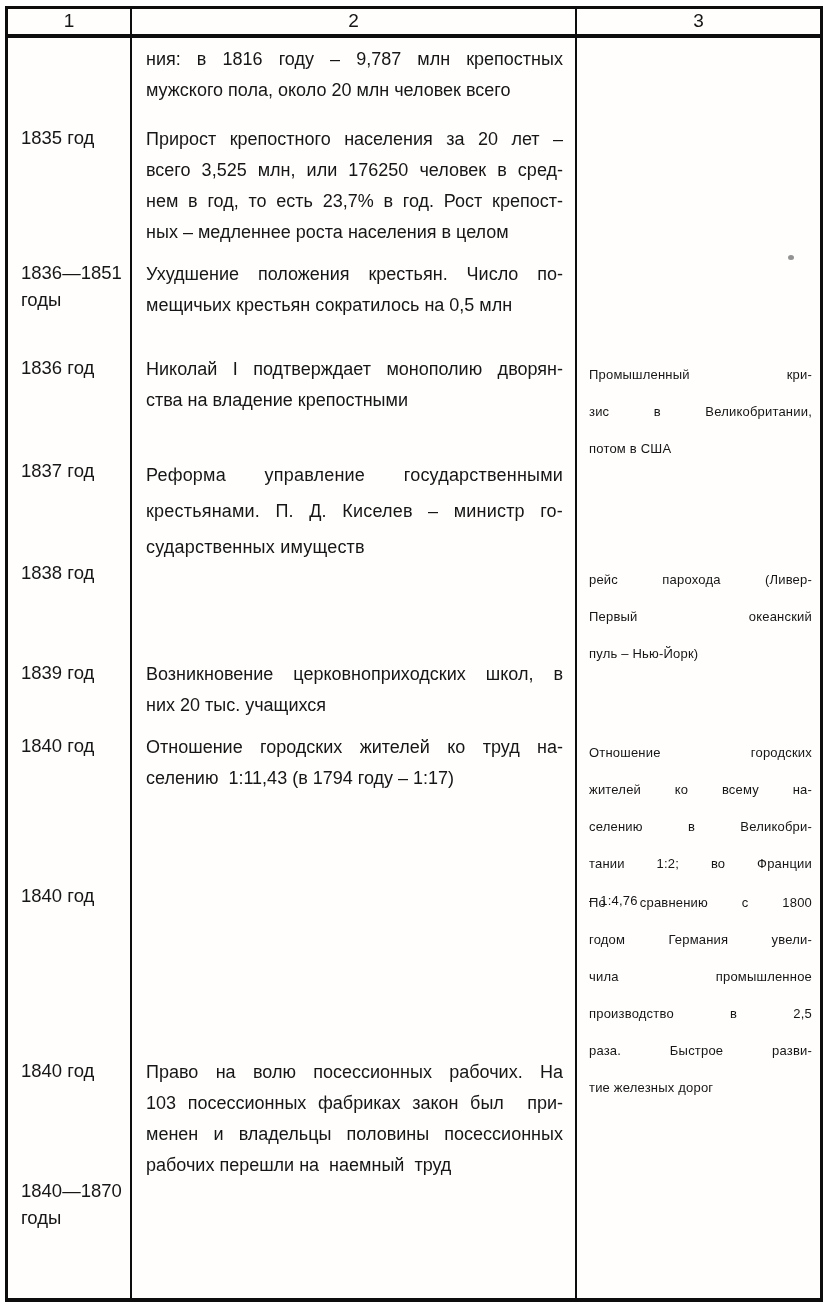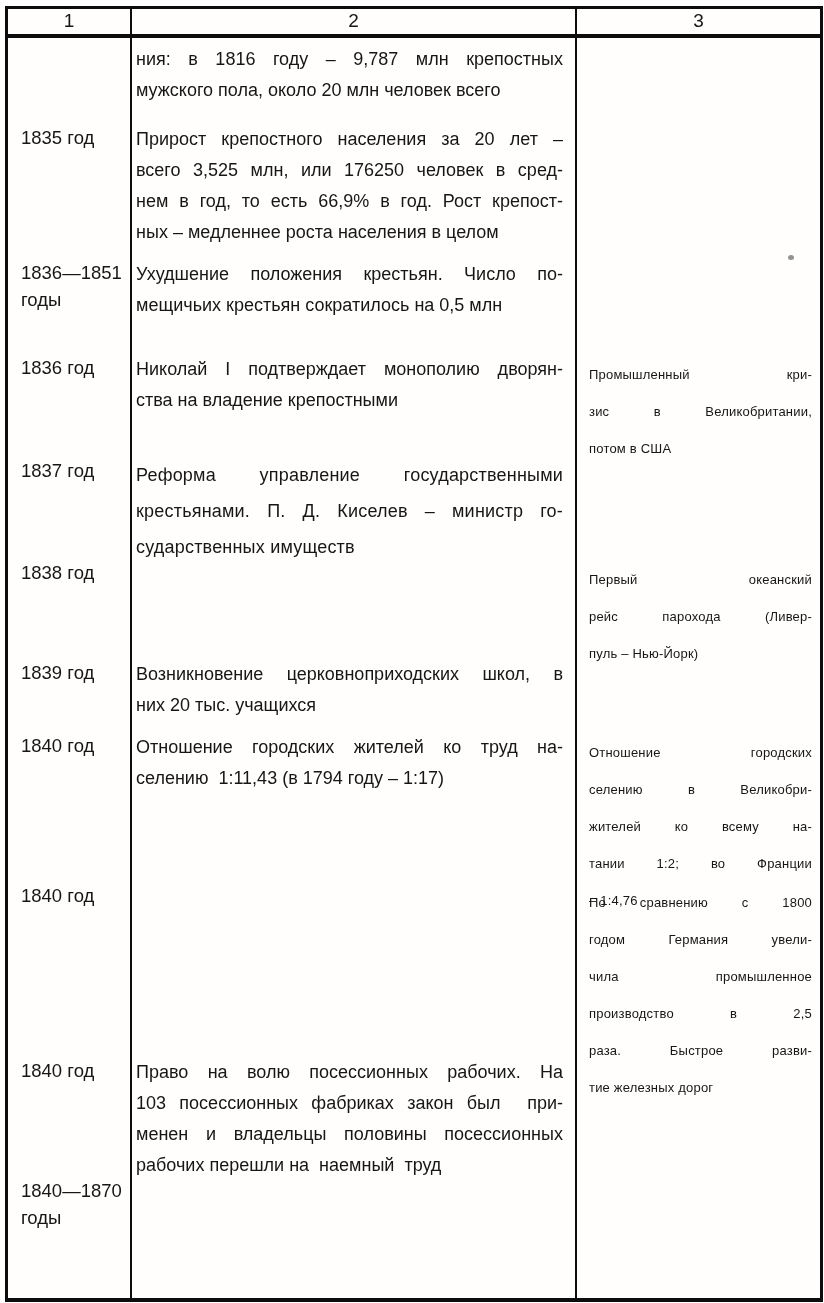--- a/index.html
+++ b/index.html
@@ -29,21 +29,21 @@
     align-items: center;
     justify-content: center;
     font-size: 19px;
     padding-bottom: 2px;
   }
   .col1 { border-right: 2px solid #0d0d0d; }
   .col2 { border-right: 2px solid #0d0d0d; }
 
   .cell { overflow: visible; }
   .year-cell   { padding: 6px 3px 0 13px;  font-size: 18.5px; line-height: 27px; }
-  .russia-cell { padding: 6px 12px 0 4px; font-size: 18px;   line-height: 31px; }
+  .russia-cell { padding: 6px 12px 0 14px; font-size: 18px;   line-height: 31px; }
   .world-cell  { padding: 8px 8px 0 12px;  font-size: 13px; line-height: 37px; letter-spacing: 0.2px; }
 
   .txt-line {
     white-space: pre-wrap;
     text-align: justify;
     text-align-last: justify;
   }
   .txt-line:last-child { text-align-last: left; }
   .year-cell .txt-line { text-align: right; text-align-last: left; white-space: nowrap; }
 
@@ -74,21 +74,21 @@
       <div class="txt-line">мужского пола, около 20 млн человек всего</div>
     </div>
   <div class="cell world-cell"></div>
 
   <div class="cell year-cell col1">
       <div class="txt-line">1835 год</div>
     </div>
   <div class="cell russia-cell col2">
       <div class="txt-line">Прирост крепостного населения за 20 лет –</div>
       <div class="txt-line">всего 3,525 млн, или 176250 человек в сред-</div>
-      <div class="txt-line">нем в год, то есть 66,9% в год. Рост крепост-</div>
+      <div class="txt-line">нем в год, то есть 23,7% в год. Рост крепост-</div>
       <div class="txt-line">ных – медленнее роста населения в целом</div>
     </div>
   <div class="cell world-cell"></div>
 
   <div class="cell year-cell col1">
       <div class="txt-line">1836—1851</div>
       <div class="txt-line">годы</div>
     </div>
   <div class="cell russia-cell col2">
       <div class="txt-line">Ухудшение положения крестьян. Число по-</div>
@@ -117,22 +117,22 @@
       <div class="txt-line">крестьянами. П. Д. Киселев – министр го-</div>
       <div class="txt-line">сударственных имуществ</div>
     </div>
   <div class="cell world-cell"></div>
 
   <div class="cell year-cell col1">
       <div class="txt-line">1838 год</div>
     </div>
   <div class="cell russia-cell col2"></div>
   <div class="cell world-cell">
+      <div class="txt-line">рейс парохода (Ливер-</div>
       <div class="txt-line">Первый  океанский</div>
-      <div class="txt-line">рейс парохода (Ливер-</div>
       <div class="txt-line">пуль – Нью-Йорк)</div>
     </div>
 
   <div class="cell year-cell col1">
       <div class="txt-line">1839 год</div>
     </div>
   <div class="cell russia-cell col2">
       <div class="txt-line">Возникновение церковноприходских школ, в</div>
       <div class="txt-line">них 20 тыс. учащихся</div>
     </div>
@@ -140,22 +140,22 @@
 
   <div class="cell year-cell col1">
       <div class="txt-line">1840 год</div>
     </div>
   <div class="cell russia-cell col2">
       <div class="txt-line">Отношение городских жителей ко труд на-</div>
       <div class="txt-line">селению  1:11,43 (в 1794 году – 1:17)</div>
     </div>
   <div class="cell world-cell">
       <div class="txt-line">Отношение городских</div>
+      <div class="txt-line">жителей ко всему на-</div>
       <div class="txt-line">селению в Великобри-</div>
-      <div class="txt-line">жителей ко всему на-</div>
       <div class="txt-line">тании 1:2; во Франции</div>
       <div class="txt-line">– 1:4,76</div>
     </div>
 
   <div class="cell year-cell col1">
       <div class="txt-line">1840 год</div>
     </div>
   <div class="cell russia-cell col2"></div>
   <div class="cell world-cell">
       <div class="txt-line">По сравнению с 1800</div>

